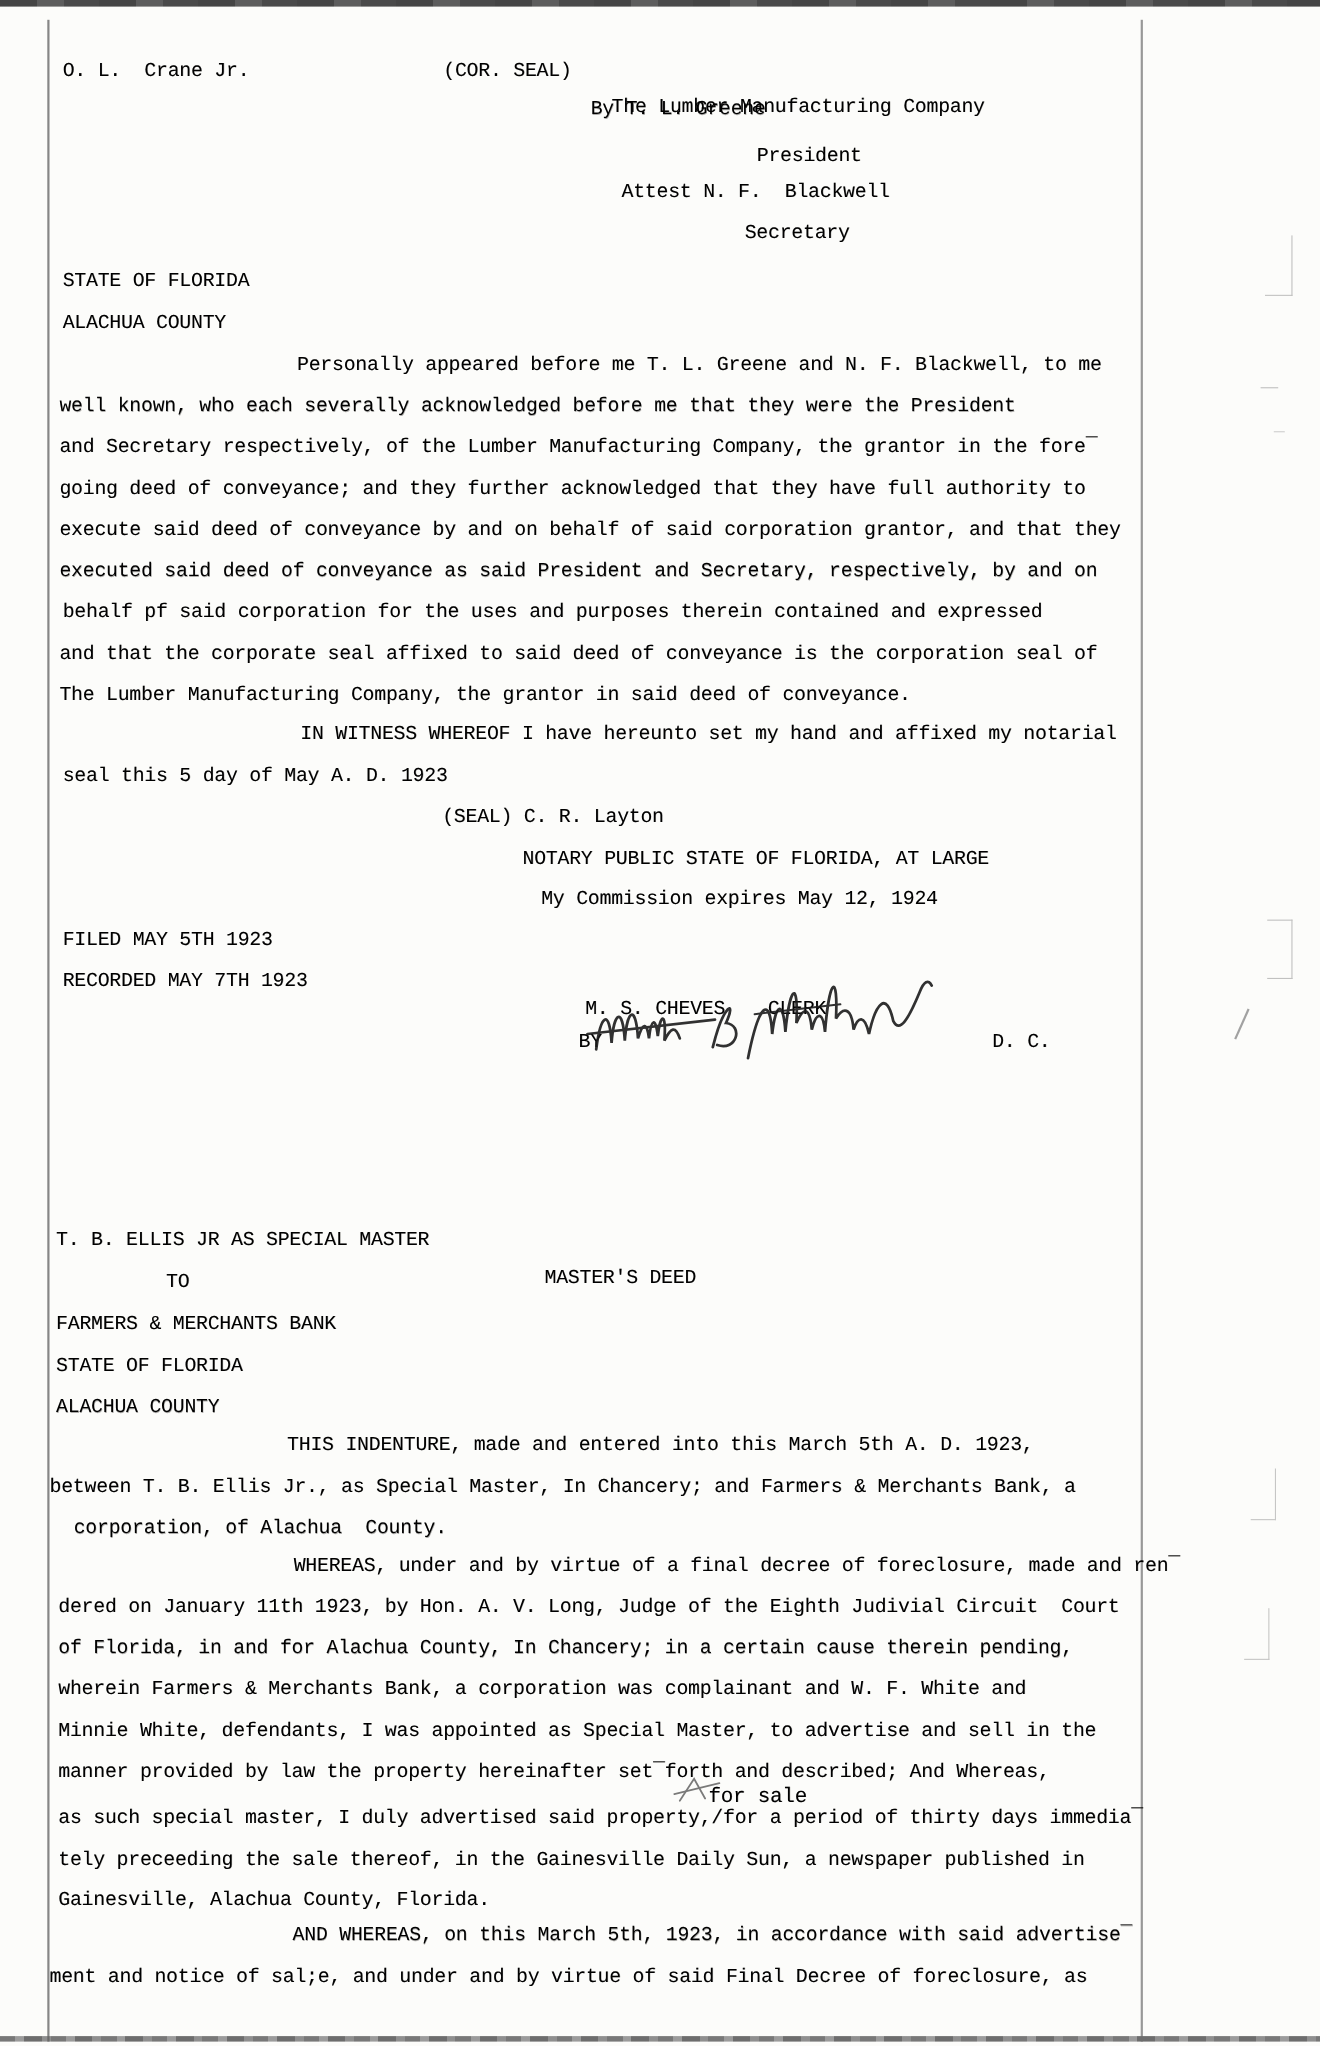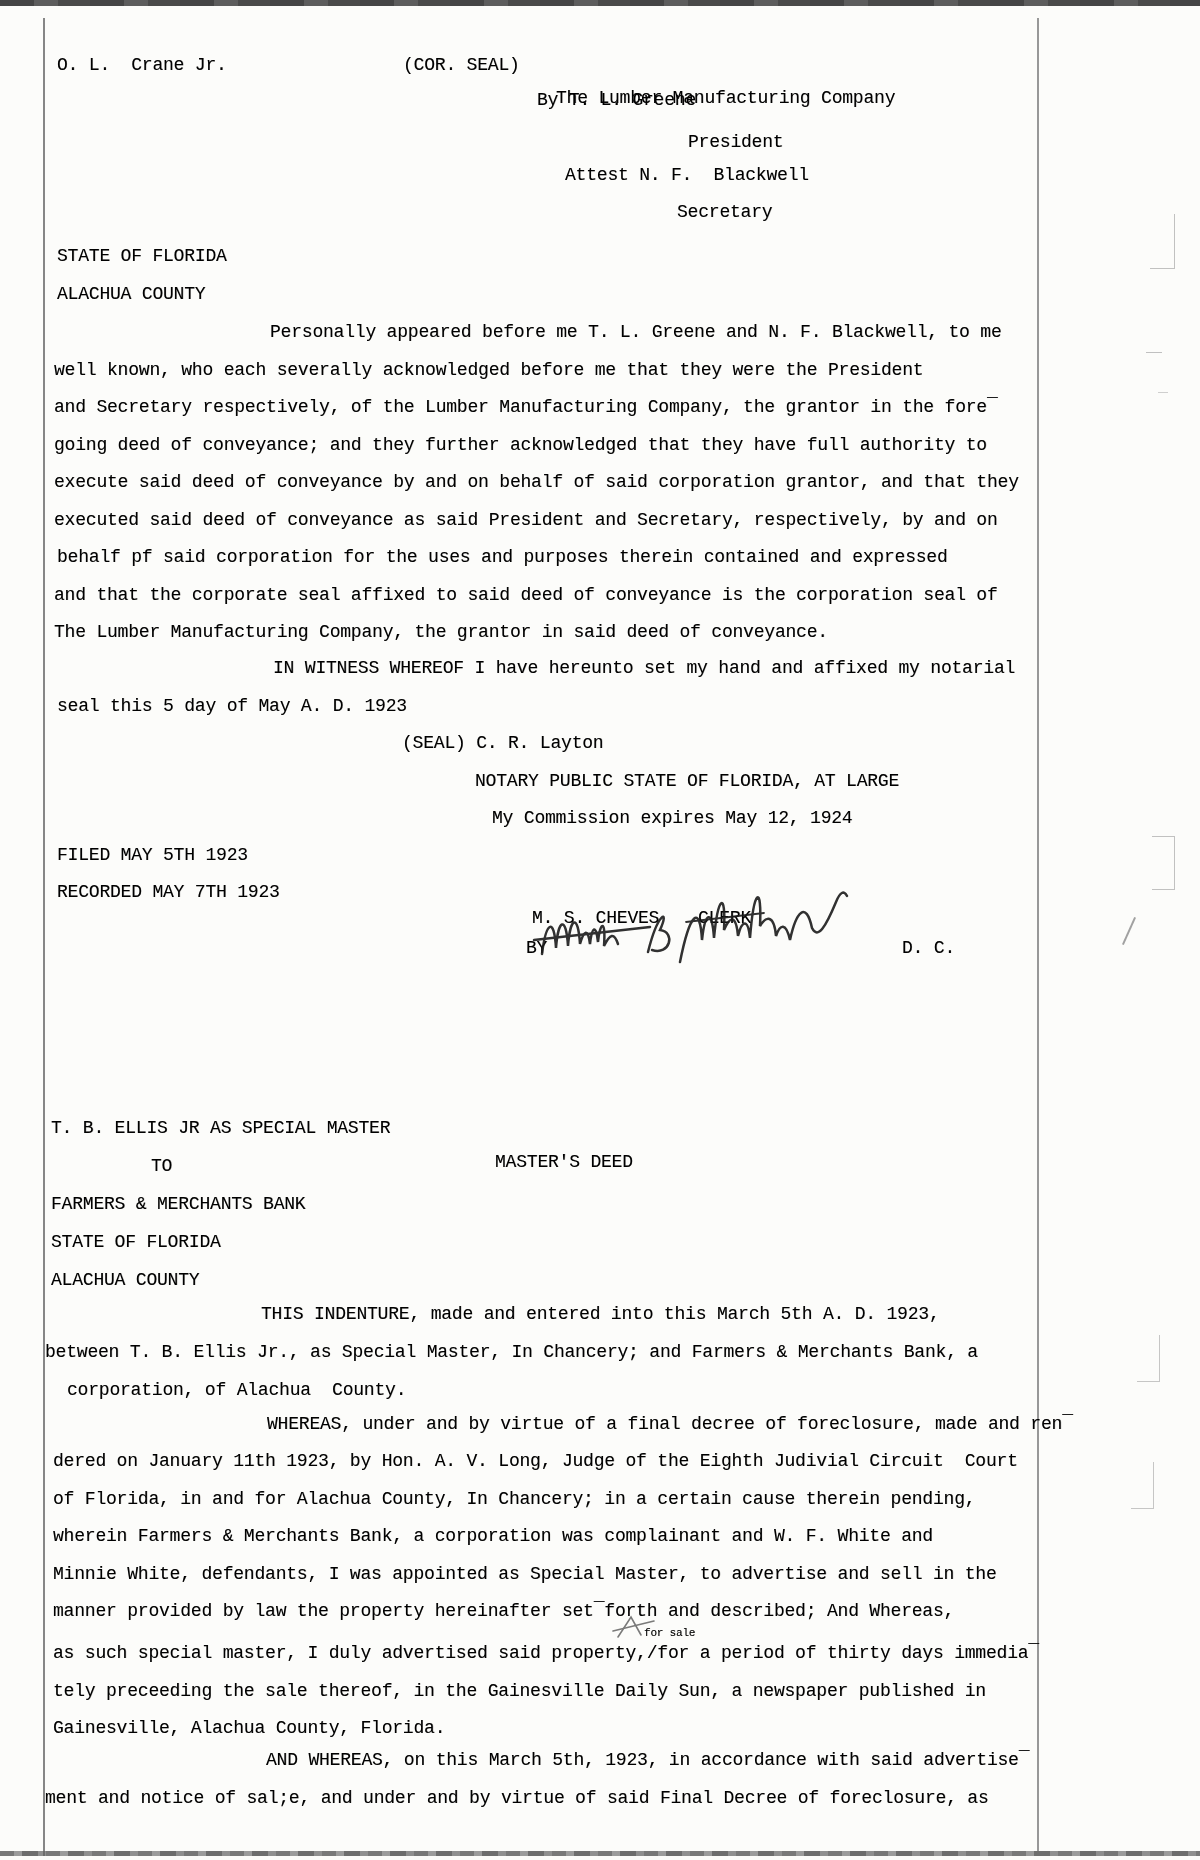--- a/index.html
+++ b/index.html
@@ -13,21 +13,21 @@
   }
   
   .tl{
     position:absolute;
     white-space:pre;
     font-size:18px;
     line-height:20px;
     letter-spacing:-0.2px;
     text-shadow:0.35px 0.25px 0 rgba(45,42,40,0.38);
   }
-  .tl.small{font-size:11px;}
+  .tl.small{font-size:19px;}
   
   .bar{position:absolute;}
   .bar-top-a{left:0;top:1;width:905px;height:4px;background:repeating-linear-gradient(90deg,#3f3f3f 0 26px,#5a5a5a 26px 44px);}
   .bar-top-b{left:905px;top:1;width:295px;height:3px;background:repeating-linear-gradient(90deg,#b9b9b9 0 10px,#dcdcda 10px 16px);}
   .bar-top-c{left:0;top:10;width:1200px;height:6px;background:repeating-linear-gradient(90deg,#454545 0 34px,#5d5d5d 34px 58px,#4a4a4a 58px 90px);}
   .bar-bottom{left:0;top:1851px;width:1200px;height:5px;background:repeating-linear-gradient(90deg,#787878 0 14px,#9b9b9b 14px 22px,#6d6d6d 22px 38px,#8f8f8f 38px 46px);}
   .rule-left{position:absolute;left:43px;top:18px;width:2px;height:1838px;background:#5f5f5f;opacity:.75;}
   .rule-right{position:absolute;left:1037px;top:18px;width:2px;height:1838px;background:#6d6d6d;opacity:.7;}
   
   .art{position:absolute;border-color:#9a9a9a;}

